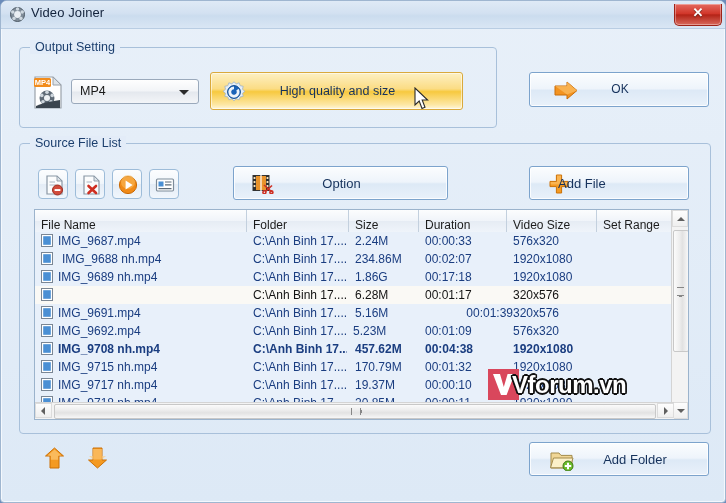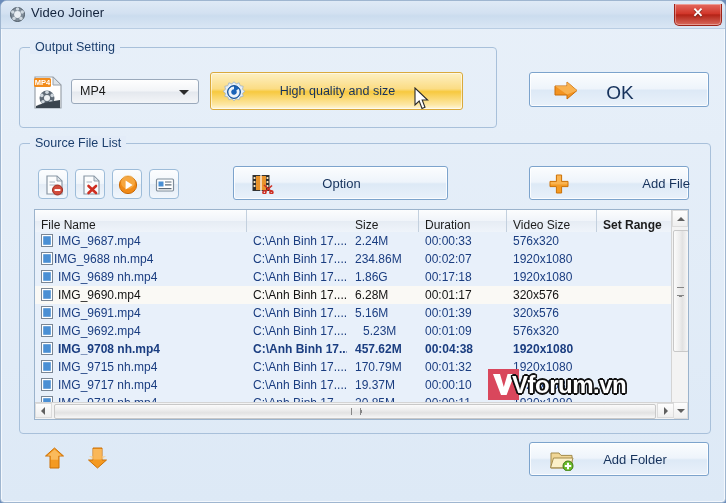--- a/index.html
+++ b/index.html
@@ -121,21 +121,21 @@
     width: 180px; height: 35px;
     box-sizing: border-box;
     background: linear-gradient(to bottom, #fbfdfe 0%, #eef4fb 47%, #dde9f6 53%, #e9f1fa 100%);
     border: 1px solid #7ca3cc;
     border-radius: 3px;
     box-shadow: inset 0 0 0 1px rgba(255,255,255,.8);
     cursor: pointer;
   }
   #ok-btn .label {
     position: absolute; left: 0; top: 9px; width: 180px;
-    text-align: center; font-size: 19px; color: #16325c;
+    text-align: center; font-size: 12px; color: #16325c;
   }
   #ok-icon { position: absolute; left: 24px; top: 8px; width: 24px; height: 19px; }
 
   
   .tool-btn {
     position: absolute; top: 168px;
     width: 30px; height: 30px;
     box-sizing: border-box;
     background: linear-gradient(to bottom, #fcfdfe 0%, #f1f6fb 48%, #e4ecf6 52%, #f0f6fc 100%);
     border: 1px solid #9dbcd9;
@@ -168,21 +168,21 @@
     width: 160px; height: 34px;
     box-sizing: border-box;
     background: linear-gradient(to bottom, #fbfdfe 0%, #eef4fb 47%, #dde9f6 53%, #e9f1fa 100%);
     border: 1px solid #7ca3cc;
     border-radius: 3px;
     box-shadow: inset 0 0 0 1px rgba(255,255,255,.8);
     cursor: pointer;
   }
   #addfile-btn .label {
     position: absolute; left: 28px; top: 9px; width: 132px;
-    text-align: right; font-size: 13px; color: #16325c;
+    text-align: left; font-size: 13px; color: #16325c;
   }
   #addfile-icon { position: absolute; left: 18px; top: 7px; width: 22px; height: 21px; }
 
   
   #table-wrap {
     position: absolute; left: 33px; top: 208px;
     width: 655px; height: 211px;
     box-sizing: border-box;
     border: 1px solid #9bb3cc;
     background: #ffffff;
@@ -480,24 +480,25 @@
     <svg id="addfile-icon" viewBox="0 0 22 21">
       <path d="M8.4 1 h5.2 v6.4 h6.4 v5.2 h-6.4 v6.4 h-5.2 v-6.4 h-6.4 v-5.2 h6.4 z" fill="#f49a22" stroke="#cc7106" stroke-width="1"></path>
       <path d="M9 1.6 h4 v6.4 h6.4 v2.6 h-16.8 v-2.6 h6.4 z" fill="#fdc672" opacity=".6"></path>
     </svg>
     <div class="label">Add File</div>
   </div>
 
   <div id="table-wrap">
     <div id="thead">
         <div class="th" style="left: 0px; width: 212px;"><span>File Name</span></div>
+        <div class="th" style="left: 212px; width: 102px;"><span>Folder</span></div>
         <div class="th" style="left: 314px; width: 70px;"><span>Size</span></div>
         <div class="th" style="left: 384px; width: 88px;"><span>Duration</span></div>
         <div class="th" style="left: 472px; width: 90px;"><span>Video Size</span></div>
-        <div class="th" style="left: 562px; width: 77px; font-weight: bold;"><span>Set Range</span></div>
+        <div class="th" style="left: 562px; width: 77px;"><span>Set Range</span></div>
       </div>
     <div id="tbody">
         <div class="row" style="top: 0px;">
           <svg viewBox="0 0 12 13" class="fileicon">
             <rect x="0.5" y="0.5" width="11" height="12" fill="#ffffff" stroke="#7a8694"></rect>
             <rect x="2.2" y="2.2" width="7.6" height="8.6" fill="#4a8fd4"></rect>
             <g fill="#ffffff">
               <rect x="1" y="2" width="1" height="1.4"></rect>
               <rect x="1" y="5" width="1" height="1.4"></rect>
               <rect x="1" y="8" width="1" height="1.4"></rect>
@@ -519,21 +520,21 @@
             <rect x="2.2" y="2.2" width="7.6" height="8.6" fill="#4a8fd4"></rect>
             <g fill="#ffffff">
               <rect x="1" y="2" width="1" height="1.4"></rect>
               <rect x="1" y="5" width="1" height="1.4"></rect>
               <rect x="1" y="8" width="1" height="1.4"></rect>
               <rect x="10" y="2" width="1" height="1.4"></rect>
               <rect x="10" y="5" width="1" height="1.4"></rect>
               <rect x="10" y="8" width="1" height="1.4"></rect>
             </g>
           </svg>
-          <div class="c" style="left: 19px; width: 187px;">IMG_9688 nh.mp4</div>
+          <div class="c" style="left: 27px; width: 187px;">IMG_9688 nh.mp4</div>
           <div class="c" style="left: 218px; width: 94px;">C:\Anh Binh 17....</div>
           <div class="c" style="left: 320px; width: 62px;">234.86M</div>
           <div class="c" style="left: 390px; width: 80px;">00:02:07</div>
           <div class="c" style="left: 478px; width: 82px;">1920x1080</div>
           <div class="c" style="left: 568px; width: 69px;"></div>
         </div>
         <div class="row" style="top: 36px;">
           <svg viewBox="0 0 12 13" class="fileicon">
             <rect x="0.5" y="0.5" width="11" height="12" fill="#ffffff" stroke="#7a8694"></rect>
             <rect x="2.2" y="2.2" width="7.6" height="8.6" fill="#4a8fd4"></rect>
@@ -559,21 +560,20 @@
             <rect x="2.2" y="2.2" width="7.6" height="8.6" fill="#4a8fd4"></rect>
             <g fill="#ffffff">
               <rect x="1" y="2" width="1" height="1.4"></rect>
               <rect x="1" y="5" width="1" height="1.4"></rect>
               <rect x="1" y="8" width="1" height="1.4"></rect>
               <rect x="10" y="2" width="1" height="1.4"></rect>
               <rect x="10" y="5" width="1" height="1.4"></rect>
               <rect x="10" y="8" width="1" height="1.4"></rect>
             </g>
           </svg>
-          <div class="c" style="left: 23px; width: 187px;">IMG_9690.mp4</div>
           <div class="c" style="left: 218px; width: 94px;">C:\Anh Binh 17....</div>
           <div class="c" style="left: 320px; width: 62px;">6.28M</div>
           <div class="c" style="left: 390px; width: 80px;">00:01:17</div>
           <div class="c" style="left: 478px; width: 82px;">320x576</div>
           <div class="c" style="left: 568px; width: 69px;"></div>
         </div>
         <div class="row" style="top: 72px;">
           <svg viewBox="0 0 12 13" class="fileicon">
             <rect x="0.5" y="0.5" width="11" height="12" fill="#ffffff" stroke="#7a8694"></rect>
             <rect x="2.2" y="2.2" width="7.6" height="8.6" fill="#4a8fd4"></rect>
@@ -582,40 +582,40 @@
               <rect x="1" y="5" width="1" height="1.4"></rect>
               <rect x="1" y="8" width="1" height="1.4"></rect>
               <rect x="10" y="2" width="1" height="1.4"></rect>
               <rect x="10" y="5" width="1" height="1.4"></rect>
               <rect x="10" y="8" width="1" height="1.4"></rect>
             </g>
           </svg>
           <div class="c" style="left: 23px; width: 187px;">IMG_9691.mp4</div>
           <div class="c" style="left: 218px; width: 94px;">C:\Anh Binh 17....</div>
           <div class="c" style="left: 320px; width: 62px;">5.16M</div>
-          <div class="c" style="left: 390px; width: 80px;">00:01:39</div>
+          <div class="c" style="left: 398px; width: 80px; text-align: right;">00:01:39</div>
           <div class="c" style="left: 478px; width: 82px;">320x576</div>
           <div class="c" style="left: 568px; width: 69px;"></div>
         </div>
         <div class="row" style="top: 90px;">
           <svg viewBox="0 0 12 13" class="fileicon">
             <rect x="0.5" y="0.5" width="11" height="12" fill="#ffffff" stroke="#7a8694"></rect>
             <rect x="2.2" y="2.2" width="7.6" height="8.6" fill="#4a8fd4"></rect>
             <g fill="#ffffff">
               <rect x="1" y="2" width="1" height="1.4"></rect>
               <rect x="1" y="5" width="1" height="1.4"></rect>
               <rect x="1" y="8" width="1" height="1.4"></rect>
               <rect x="10" y="2" width="1" height="1.4"></rect>
               <rect x="10" y="5" width="1" height="1.4"></rect>
               <rect x="10" y="8" width="1" height="1.4"></rect>
             </g>
           </svg>
           <div class="c" style="left: 23px; width: 187px;">IMG_9692.mp4</div>
           <div class="c" style="left: 218px; width: 94px;">C:\Anh Binh 17....</div>
-          <div class="c" style="left: 328px; width: 62px;">5.23M</div>
+          <div class="c" style="left: 318px; width: 62px;">5.23M</div>
           <div class="c" style="left: 390px; width: 80px;">00:01:09</div>
           <div class="c" style="left: 478px; width: 82px;">576x320</div>
           <div class="c" style="left: 568px; width: 69px;"></div>
         </div>
         <div class="row" style="top: 108px; font-weight: bold;">
           <svg viewBox="0 0 12 13" class="fileicon">
             <rect x="0.5" y="0.5" width="11" height="12" fill="#ffffff" stroke="#7a8694"></rect>
             <rect x="2.2" y="2.2" width="7.6" height="8.6" fill="#4a8fd4"></rect>
             <g fill="#ffffff">
               <rect x="1" y="2" width="1" height="1.4"></rect>

